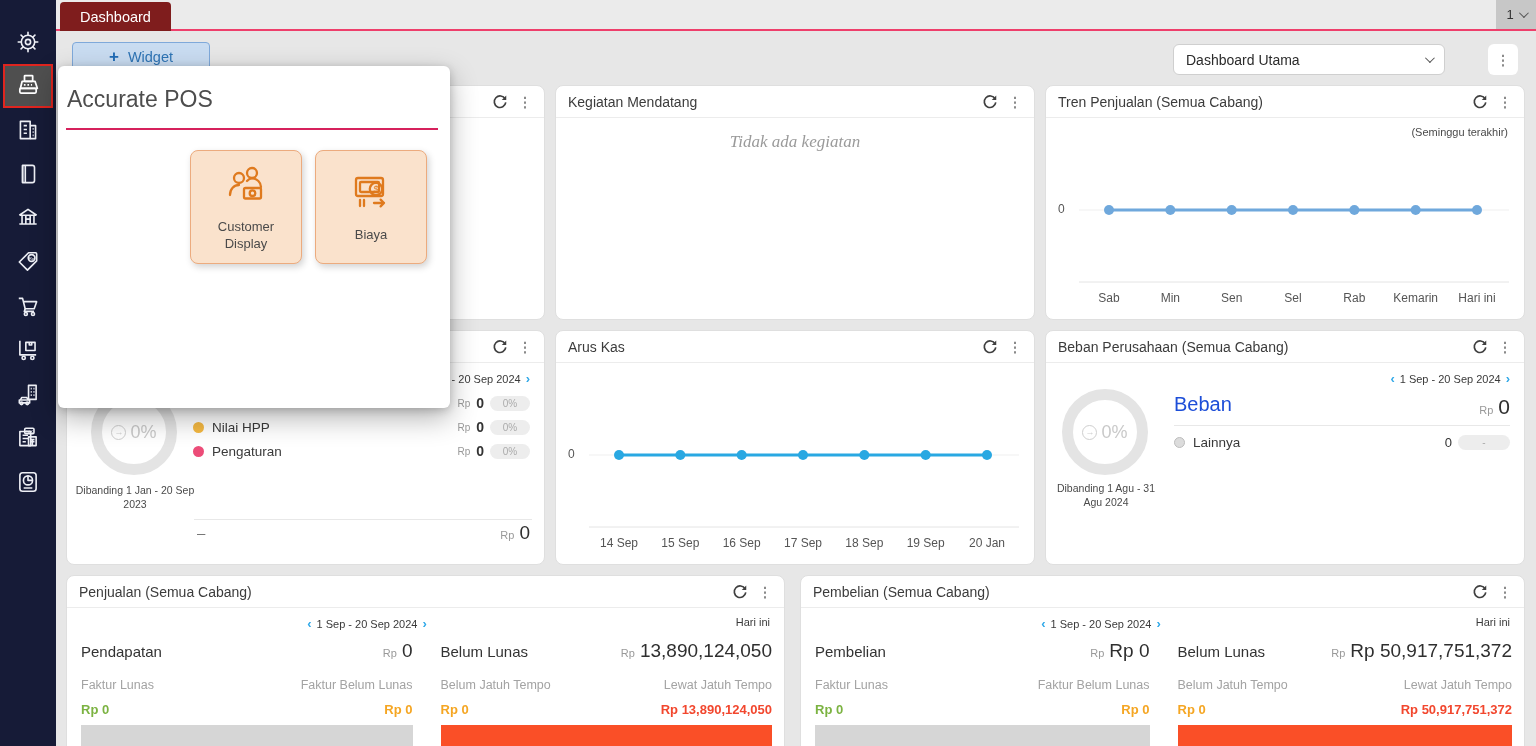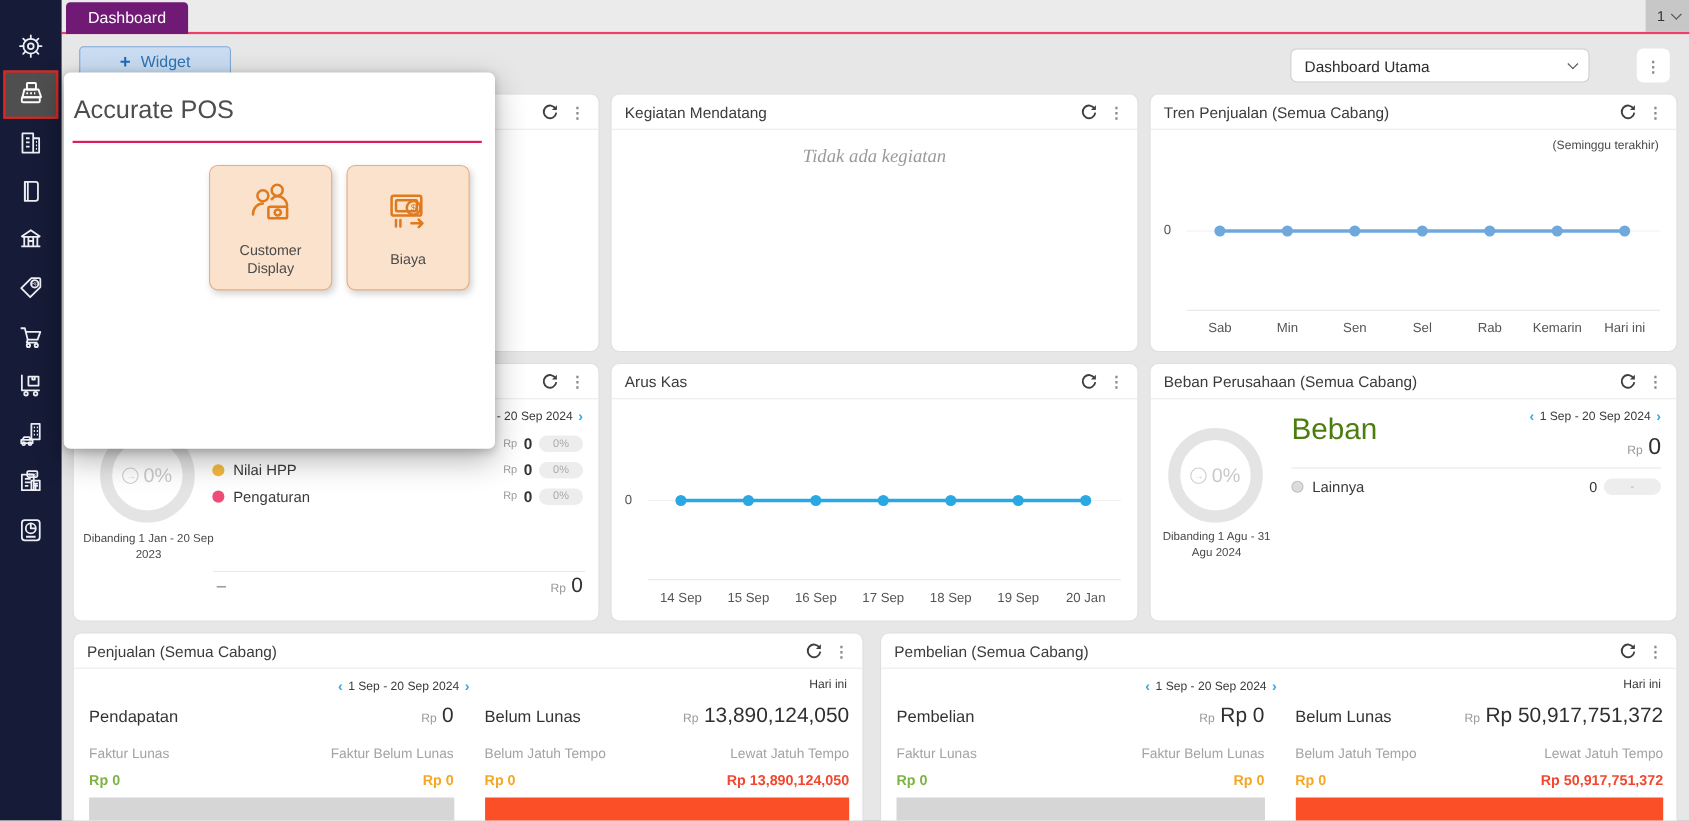--- a/index.html
+++ b/index.html
@@ -7,21 +7,21 @@
   #app { position:relative; width:1536px; height:746px; background:#E7E7E7; overflow:hidden; font-family:"Liberation Sans",sans-serif; }
 
   
   .sidebar { position:absolute; left:0; top:0; width:56px; height:746px; background:#161B37; z-index:6; }
   .side-item { position:absolute; left:0; width:56px; height:44px; display:flex; align-items:center; justify-content:center; cursor:pointer; }
   .side-active { position:absolute; left:3px; width:50px; height:44px; background:#4F4F4F; border:2px solid #DF251F; display:flex; align-items:center; justify-content:center; }
   .side-item svg, .side-active svg { display:block; }
 
   
   .topbar { position:absolute; left:56px; top:0; right:0; height:31px; background:#EBEBEB; border-bottom:2px solid #EE3F6B; z-index:5; }
-  .tab { position:absolute; left:4px; top:2px; height:29px; background:#701a75; color:#fff; padding:0 20px; display:flex; align-items:center; font-size:14.5px; border-radius:4px 4px 0 0; }
+  .tab { position:absolute; left:4px; top:2px; height:29px; background:#7f1d1d; color:#fff; padding:0 20px; display:flex; align-items:center; font-size:14.5px; border-radius:4px 4px 0 0; }
   .page-ind { position:absolute; right:0; top:0; width:40px; height:29px; background:#C7C7C7; display:flex; align-items:center; justify-content:center; gap:5px; font-size:13px; color:#333; cursor:pointer; }
   .chev-down { width:7px; height:7px; border-right:1.6px solid #555; border-bottom:1.6px solid #555; transform:rotate(45deg) translateY(-2px); display:inline-block; }
 
   
   .widget-btn { position:absolute; left:72px; top:42px; width:138px; height:30px; background:#C9DCF1; border:1px solid #7FA9DA; border-radius:4px; display:flex; align-items:center; justify-content:center; gap:9px; color:#2E74B5; font-size:14.5px; z-index:3; cursor:pointer; }
   .widget-plus { color:#1F6BB5; font-weight:bold; font-size:17px; }
   .select { position:absolute; left:1173px; top:44px; width:272px; height:31px; background:#fff; border:1px solid #CFCFCF; border-radius:6px; display:flex; align-items:center; padding:0 12px; font-size:14px; color:#2B2B2B; z-index:3; cursor:pointer; }
   .select .chev-down { margin-left:auto; }
   .kebab-btn { position:absolute; left:1488px; top:44px; width:30px; height:31px; background:#fff; border-radius:6px; display:flex; align-items:center; justify-content:center; z-index:3; cursor:pointer; }
   .kebab { color:#8A8A8A; font-size:14px; font-weight:bold; letter-spacing:0; }
@@ -394,21 +394,21 @@
     </div>
     <div class="donut" style="left:16px;top:58px"></div>
     <div class="donut-center" style="left:16px;top:58px">
       <span class="cmp-ico">→</span>
       <span>0%</span>
     </div>
     <div class="compare" style="left:-5px;top:150px;width:130px">
       <div>Dibanding 1 Agu - 31</div>
       <div>Agu 2024</div>
     </div>
-    <div style="position:absolute;left:128px;top:44px;font-size:27px;color:#4d7c0f">Beban</div>
+    <div style="position:absolute;left:128px;top:62px;font-size:20px;color:#1d4ed8">Beban</div>
     <div class="big-val" style="position:absolute;right:14px;top:64px">
       <span class="rp" style="font-size:11px">Rp</span>
       <span class="big-num" style="font-size:21px">0</span>
     </div>
     <div style="position:absolute;left:128px;right:14px;top:94px;border-top:1px solid #E8E8E8"></div>
     <div style="position:absolute;left:128px;right:14px;top:102px;height:18px;display:flex;align-items:center">
       <span style="width:11px;height:11px;border-radius:50%;background:#DCDCDC;border:1.5px solid #BDBDBD;margin-right:8px"></span>
       <span class="p-label">Lainnya</span>
       <span class="row-val">
           <span style="font-size:13px;color:#333">0</span>

